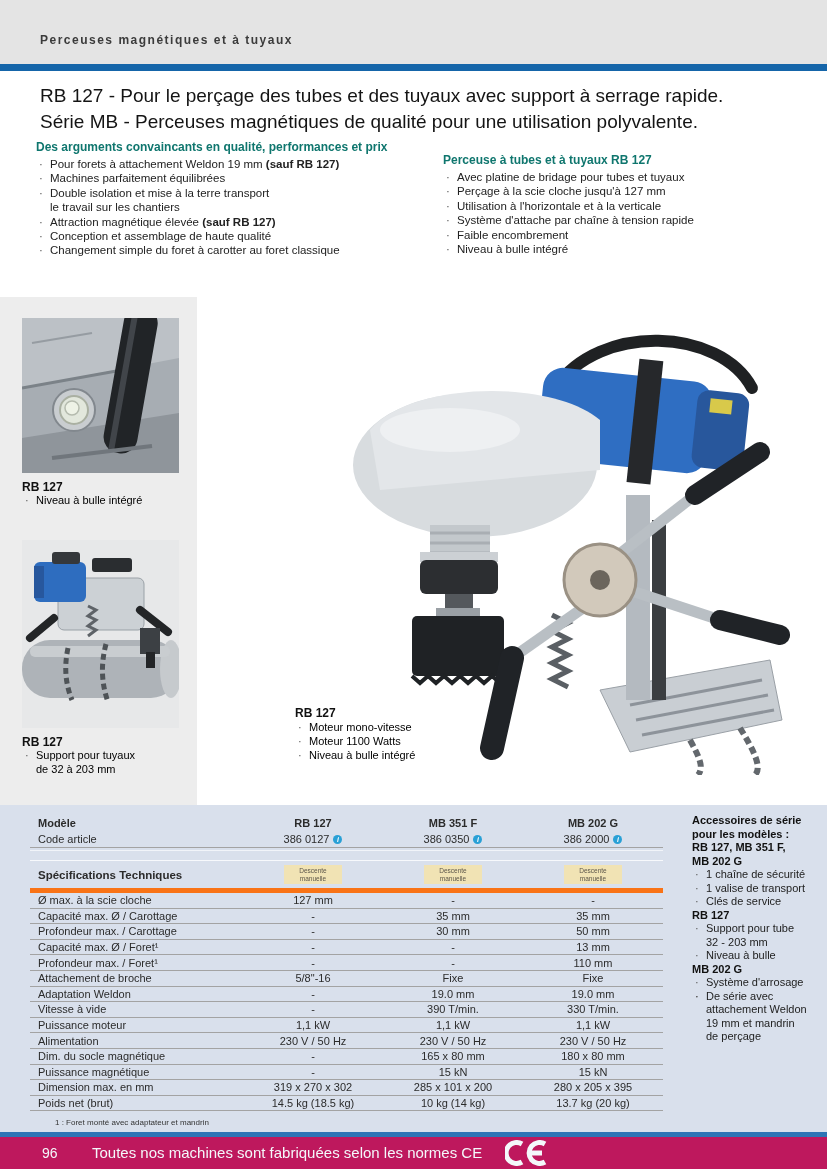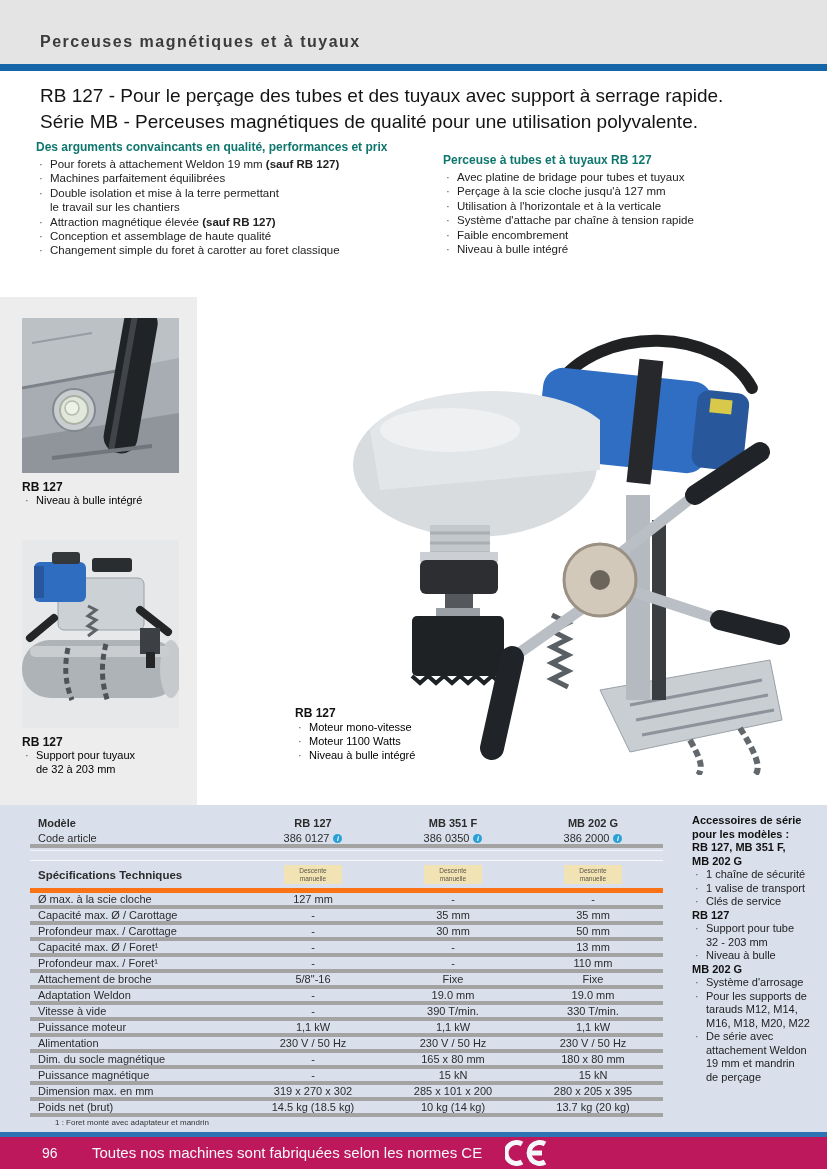--- a/index.html
+++ b/index.html
@@ -1,21 +1,21 @@
 <!DOCTYPE html>
 <html><head>
 <meta charset="utf-8">
 <style>
   * { margin:0; padding:0; box-sizing:border-box; }
   body { font-family:"Liberation Sans", sans-serif; background:#fff; }
   .page { position:relative; width:827px; height:1169px; background:#ffffff; overflow:hidden; }
 
   
   .band-header { position:absolute; top:0; left:0; width:827px; height:64px; background:#e4e4e4; }
-  .band-title { position:absolute; left:40px; top:33px; font-size:16px; font-weight:bold; color:#3b3b3b; letter-spacing:1.5px; }
+  .band-title { position:absolute; left:40px; top:33px; font-size:12px; font-weight:bold; color:#3b3b3b; letter-spacing:1.5px; }
   .accent-line { position:absolute; top:64px; left:0; width:827px; height:7px; background:#1565a9; }
 
   
   .heading { position:absolute; left:40px; top:83px; font-size:19px; font-weight:normal; color:#141414; line-height:26px; }
 
   
   .intro-col { position:absolute; font-size:11.5px; color:#222; }
   .intro-col.left  { left:36px;  top:140px; width:398px; }
   .intro-col.right { left:443px; top:153px; width:380px; }
   .intro-title { font-size:12px; font-weight:bold; color:#0f766e; margin-bottom:3px; }
@@ -34,21 +34,21 @@
   
   .main-figure { position:absolute; left:300px; top:320px; width:490px; height:455px; }
   .main-caption { position:absolute; left:295px; top:706px; width:210px; }
   .main-caption .fig-caption-title { margin-top:0; }
   .main-caption .bullet-item { font-size:11px; line-height:14px; }
 
   
   .blue-panel { position:absolute; left:0; top:805px; width:827px; height:327px; background:#d9e0ec; }
 
   .spec-table { position:absolute; left:30px; top:9px; width:633px; font-size:11px; color:#2b2b2b; }
-  .t-row { display:flex; align-items:center; border-bottom:4px solid #a3a3a3; min-height:15.6px; }
+  .t-row { display:flex; align-items:center; border-bottom:1px solid #a3a3a3; min-height:15.6px; }
   .t-row .lbl { width:213px; padding-left:8px; }
   .t-row .val { width:140px; text-align:center; }
   .t-row.hdr { font-weight:bold; min-height:17px; border-bottom:none; }
   .t-row.code { min-height:17px; }
   .t-divider { height:11px; border-top:1px solid #f1f4f9; border-bottom:1px solid #f7f9fc; margin-top:2px; }
   .t-row.spec { min-height:32px; border-bottom:5px solid #f97316; }
   .t-row.spec .lbl { font-weight:bold; font-size:11.5px; }
   .badge { display:inline-block; background:#f1e3b4; color:#5c564a; font-size:6.5px; line-height:7.5px; padding:2px 5px; max-width:58px; text-align:center; }
   .info-icon { display:inline-block; width:9px; height:9px; border-radius:50%; background:#29a0d6; color:#fff; font-size:7px; line-height:9px; text-align:center; font-style:italic; font-weight:bold; margin-left:4px; vertical-align:1px; }
 
@@ -79,21 +79,21 @@
   <div class="heading">
     <div>RB 127 - Pour le perçage des tubes et des tuyaux avec support à serrage rapide.</div>
     <div>Série MB - Perceuses magnétiques de qualité pour une utilisation polyvalente.</div>
   </div>
 
   <div class="intro-col left">
     <div class="intro-title">Des arguments convaincants en qualité, performances et prix</div>
     <div>
         <div class="bullet-item"><span class="dot">·</span><span>Pour forets à attachement Weldon 19 mm </span><b>(sauf RB 127)</b></div>
         <div class="bullet-item"><span class="dot">·</span><span>Machines parfaitement équilibrées</span></div>
-        <div class="bullet-item"><span class="dot">·</span><span>Double isolation et mise à la terre permettant
+        <div class="bullet-item"><span class="dot">·</span><span>Double isolation et mise à la terre transport
 le travail sur les chantiers</span></div>
         <div class="bullet-item"><span class="dot">·</span><span>Attraction magnétique élevée </span><b>(sauf RB 127)</b></div>
         <div class="bullet-item"><span class="dot">·</span><span>Conception et assemblage de haute qualité</span></div>
         <div class="bullet-item"><span class="dot">·</span><span>Changement simple du foret à carotter au foret classique</span></div>
       </div>
   </div>
   <div class="intro-col right">
     <div class="intro-title">Perceuse à tubes et à tuyaux RB 127</div>
     <div>
         <div class="bullet-item"><span class="dot">·</span><span>Avec platine de bridage pour tubes et tuyaux</span></div>
@@ -339,23 +339,21 @@
 MB 202 G</div>
         <div class="bullet-item"><span class="dot">·</span><span>1 chaîne de sécurité</span></div>
         <div class="bullet-item"><span class="dot">·</span><span>1 valise de transport</span></div>
         <div class="bullet-item"><span class="dot">·</span><span>Clés de service</span></div>
         <div class="acc-title">RB 127</div>
         <div class="bullet-item"><span class="dot">·</span><span>Support pour tube
 32 - 203 mm</span></div>
         <div class="bullet-item"><span class="dot">·</span><span>Niveau à bulle</span></div>
         <div class="acc-title">MB 202 G</div>
         <div class="bullet-item"><span class="dot">·</span><span>Système d'arrosage</span></div>
-        <div class="bullet-item"><span class="dot">·</span><span>Pour les supports de
-tarauds M12, M14,
-M16, M18, M20, M22</span></div>
+        <div class="bullet-item"><span class="dot">·</span></div>
         <div class="bullet-item"><span class="dot">·</span><span>De série avec
 attachement Weldon
 19 mm et mandrin
 de perçage</span></div>
       </div>
 
     <div class="footnote">1 : Foret monté avec adaptateur et mandrin</div>
   </div>
 
   <div class="footer-sep"></div>

